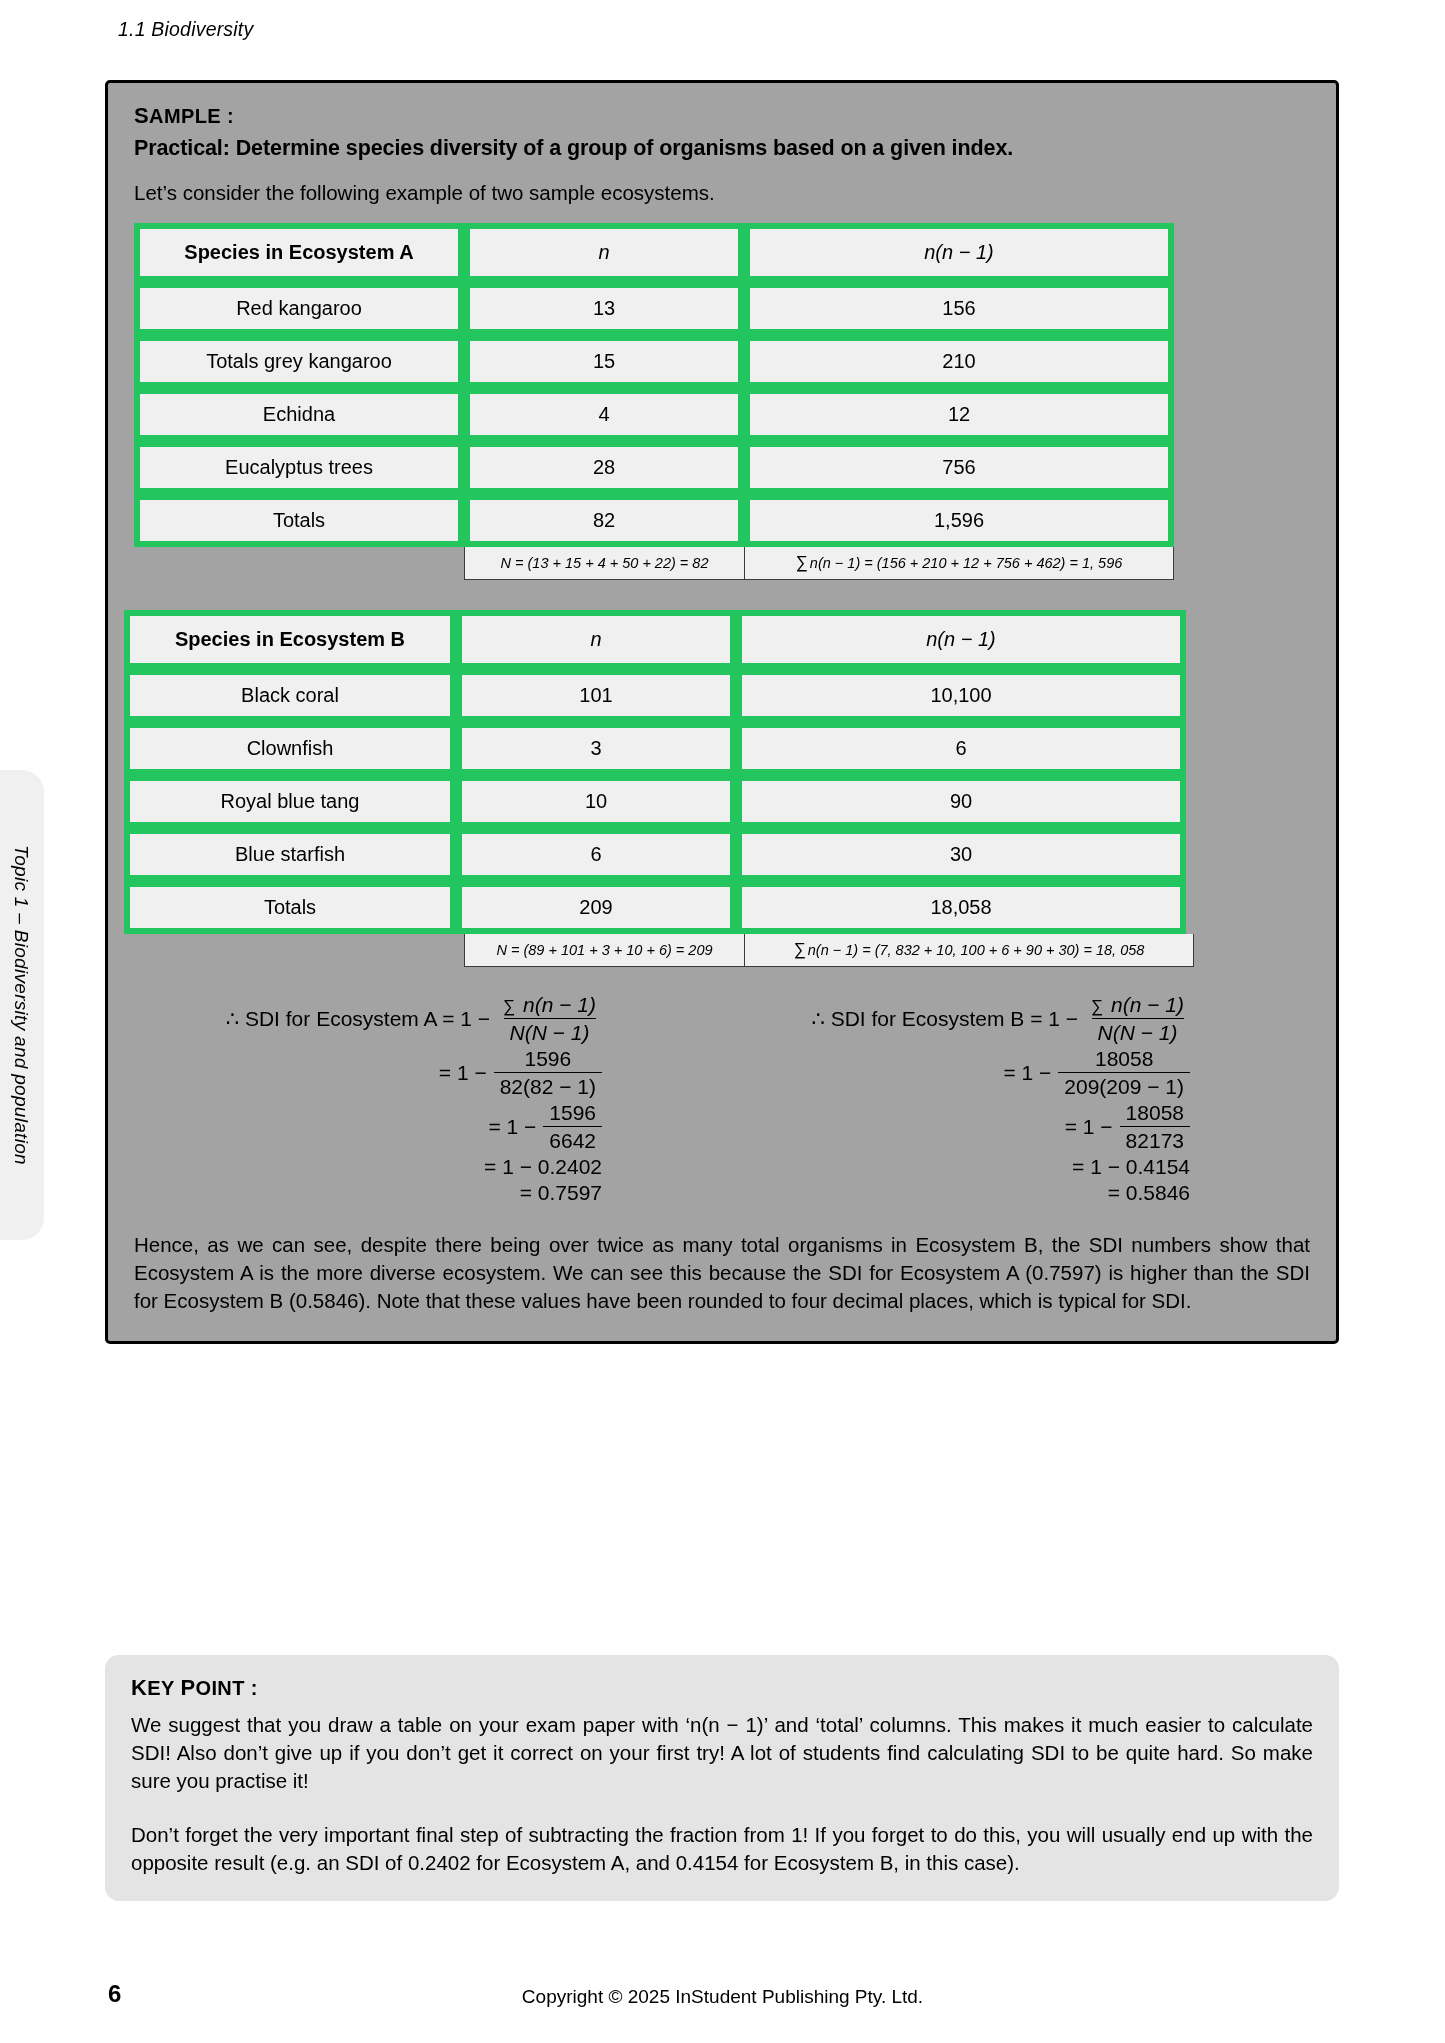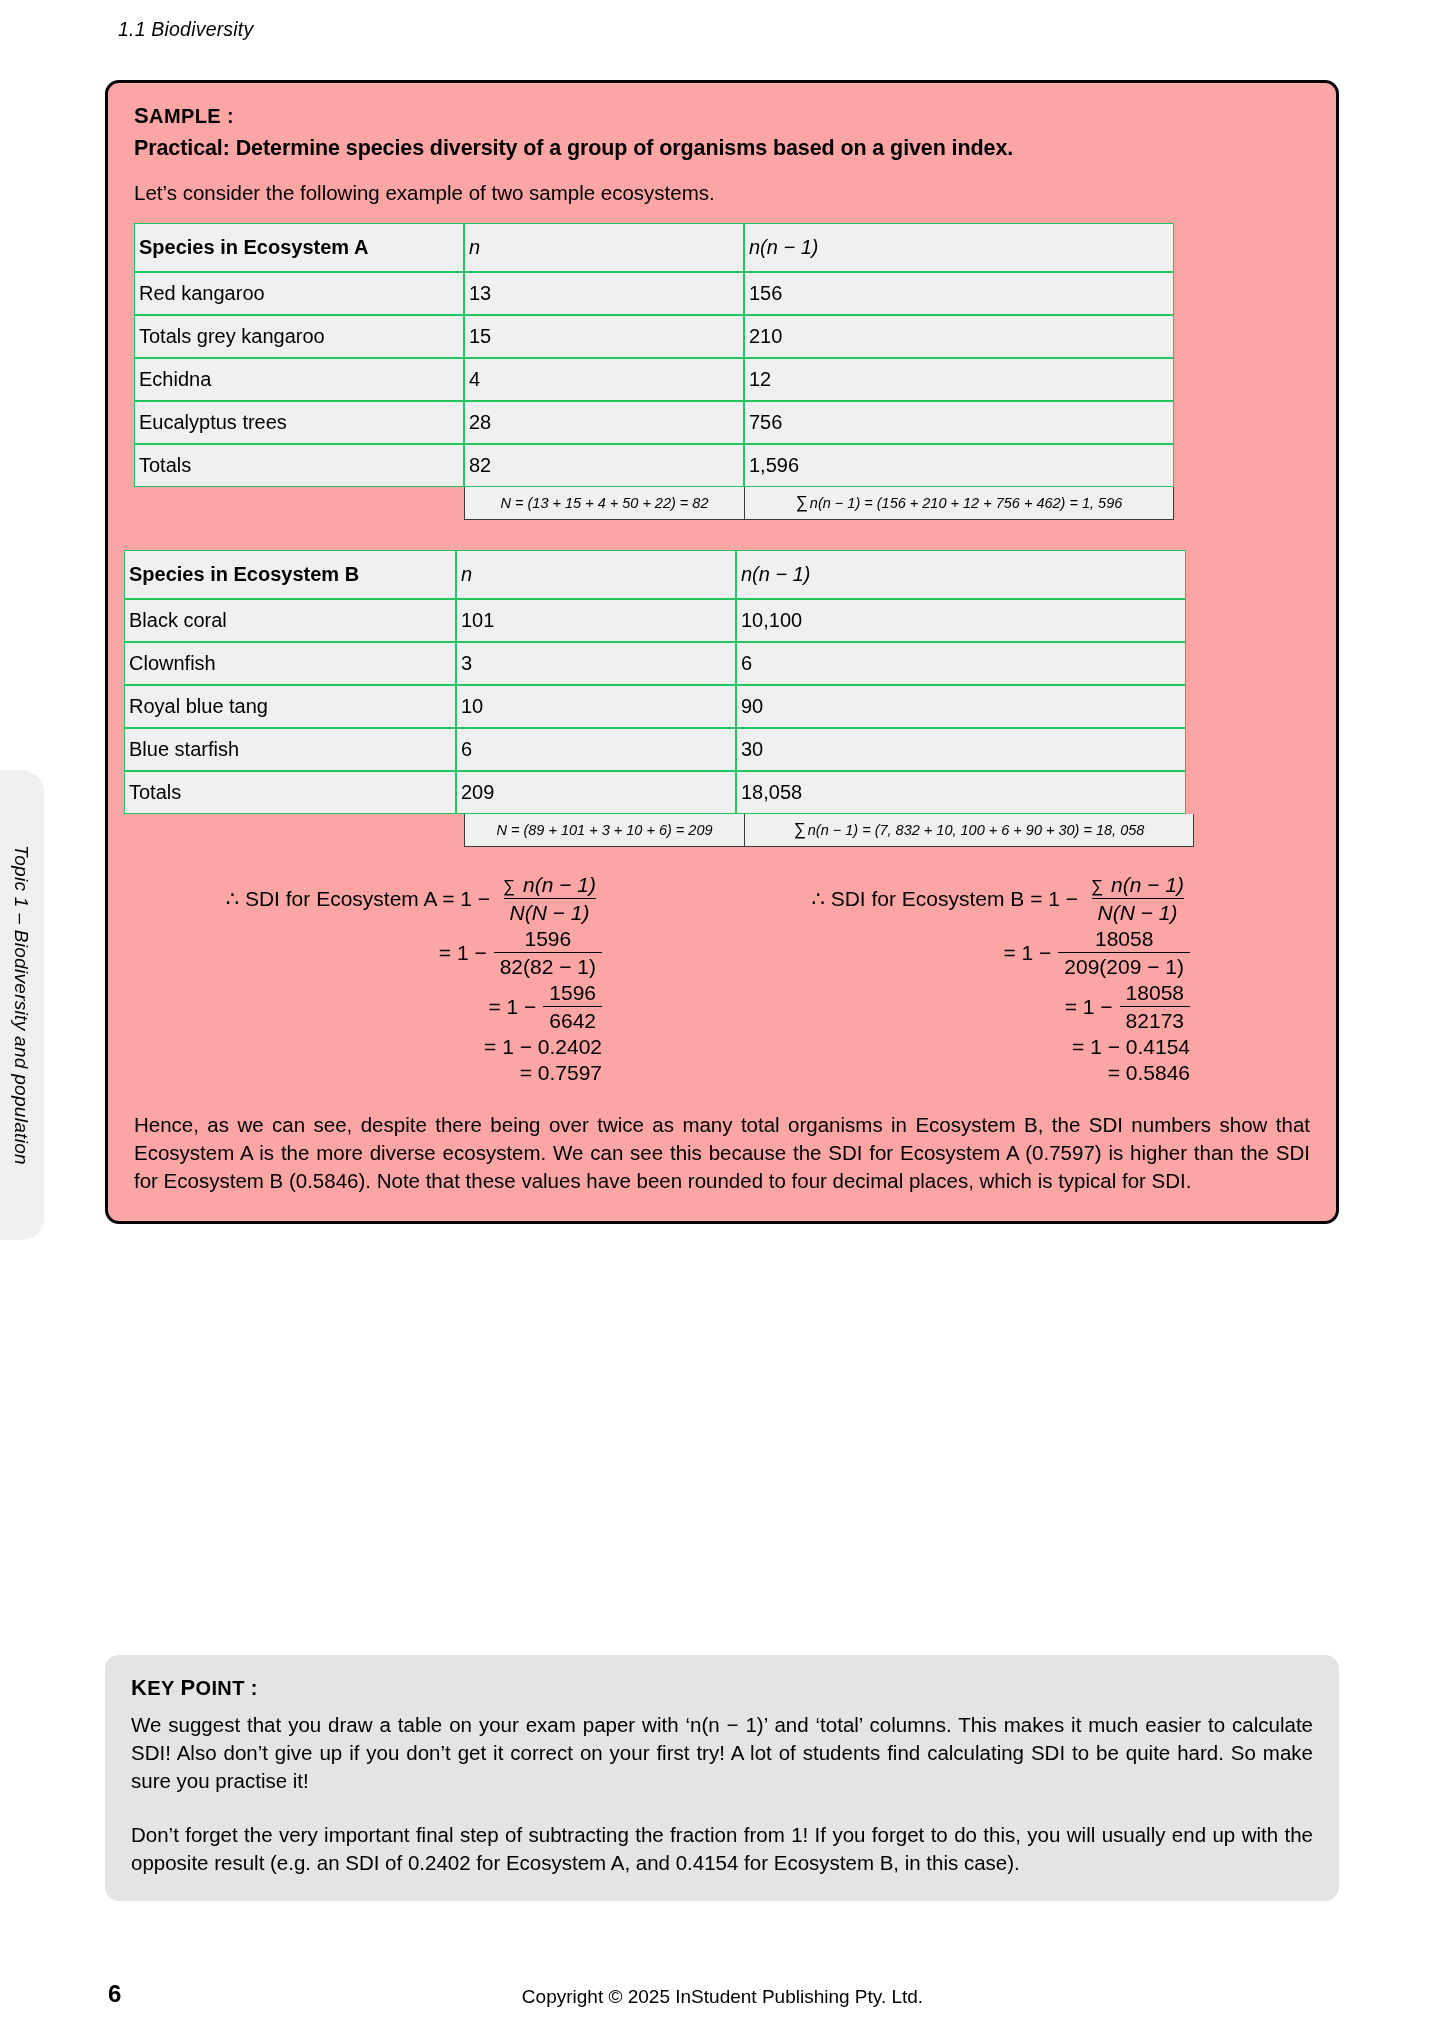--- a/index.html
+++ b/index.html
@@ -44,23 +44,23 @@
     font-size: 19px;
     letter-spacing: 0.3px;
   }
 
   
   .sample-box {
     position: absolute;
     left: 105px;
     top: 80px;
     width: 1234px;
-    background: #fca5a5;
+    background: #a3a3a3;
     border: 3px solid #000000;
-    border-radius: 14px;
+    border-radius: 5px;
     padding: 20px 26px 26px 26px;
   }
   .label-smallcaps {
     font-weight: bold;
     font-size: 20px;
     letter-spacing: 0.4px;
   }
   .label-smallcaps .big { font-size: 22px; }
   .sample-title {
     font-weight: bold;
@@ -76,21 +76,22 @@
 
   
   .eco-table-wrap { margin-top: 18px; }
   table.eco {
     border-collapse: separate;
     border-spacing: 0;
     table-layout: fixed;
     font-size: 20px;
   }
   table.eco td {
-    border: 1px solid #22c55e;
+    border: 6px solid #22c55e;
+    text-align: center;
     vertical-align: middle;
     padding: 9px 4px;
     background: #f0f0f0;
   }
   table.eco tr.head td {
     font-weight: bold;
     padding: 12px 4px;
   }
   table.eco tr.head td.c-n,
   table.eco tr.head td.c-nn { font-weight: normal; }

